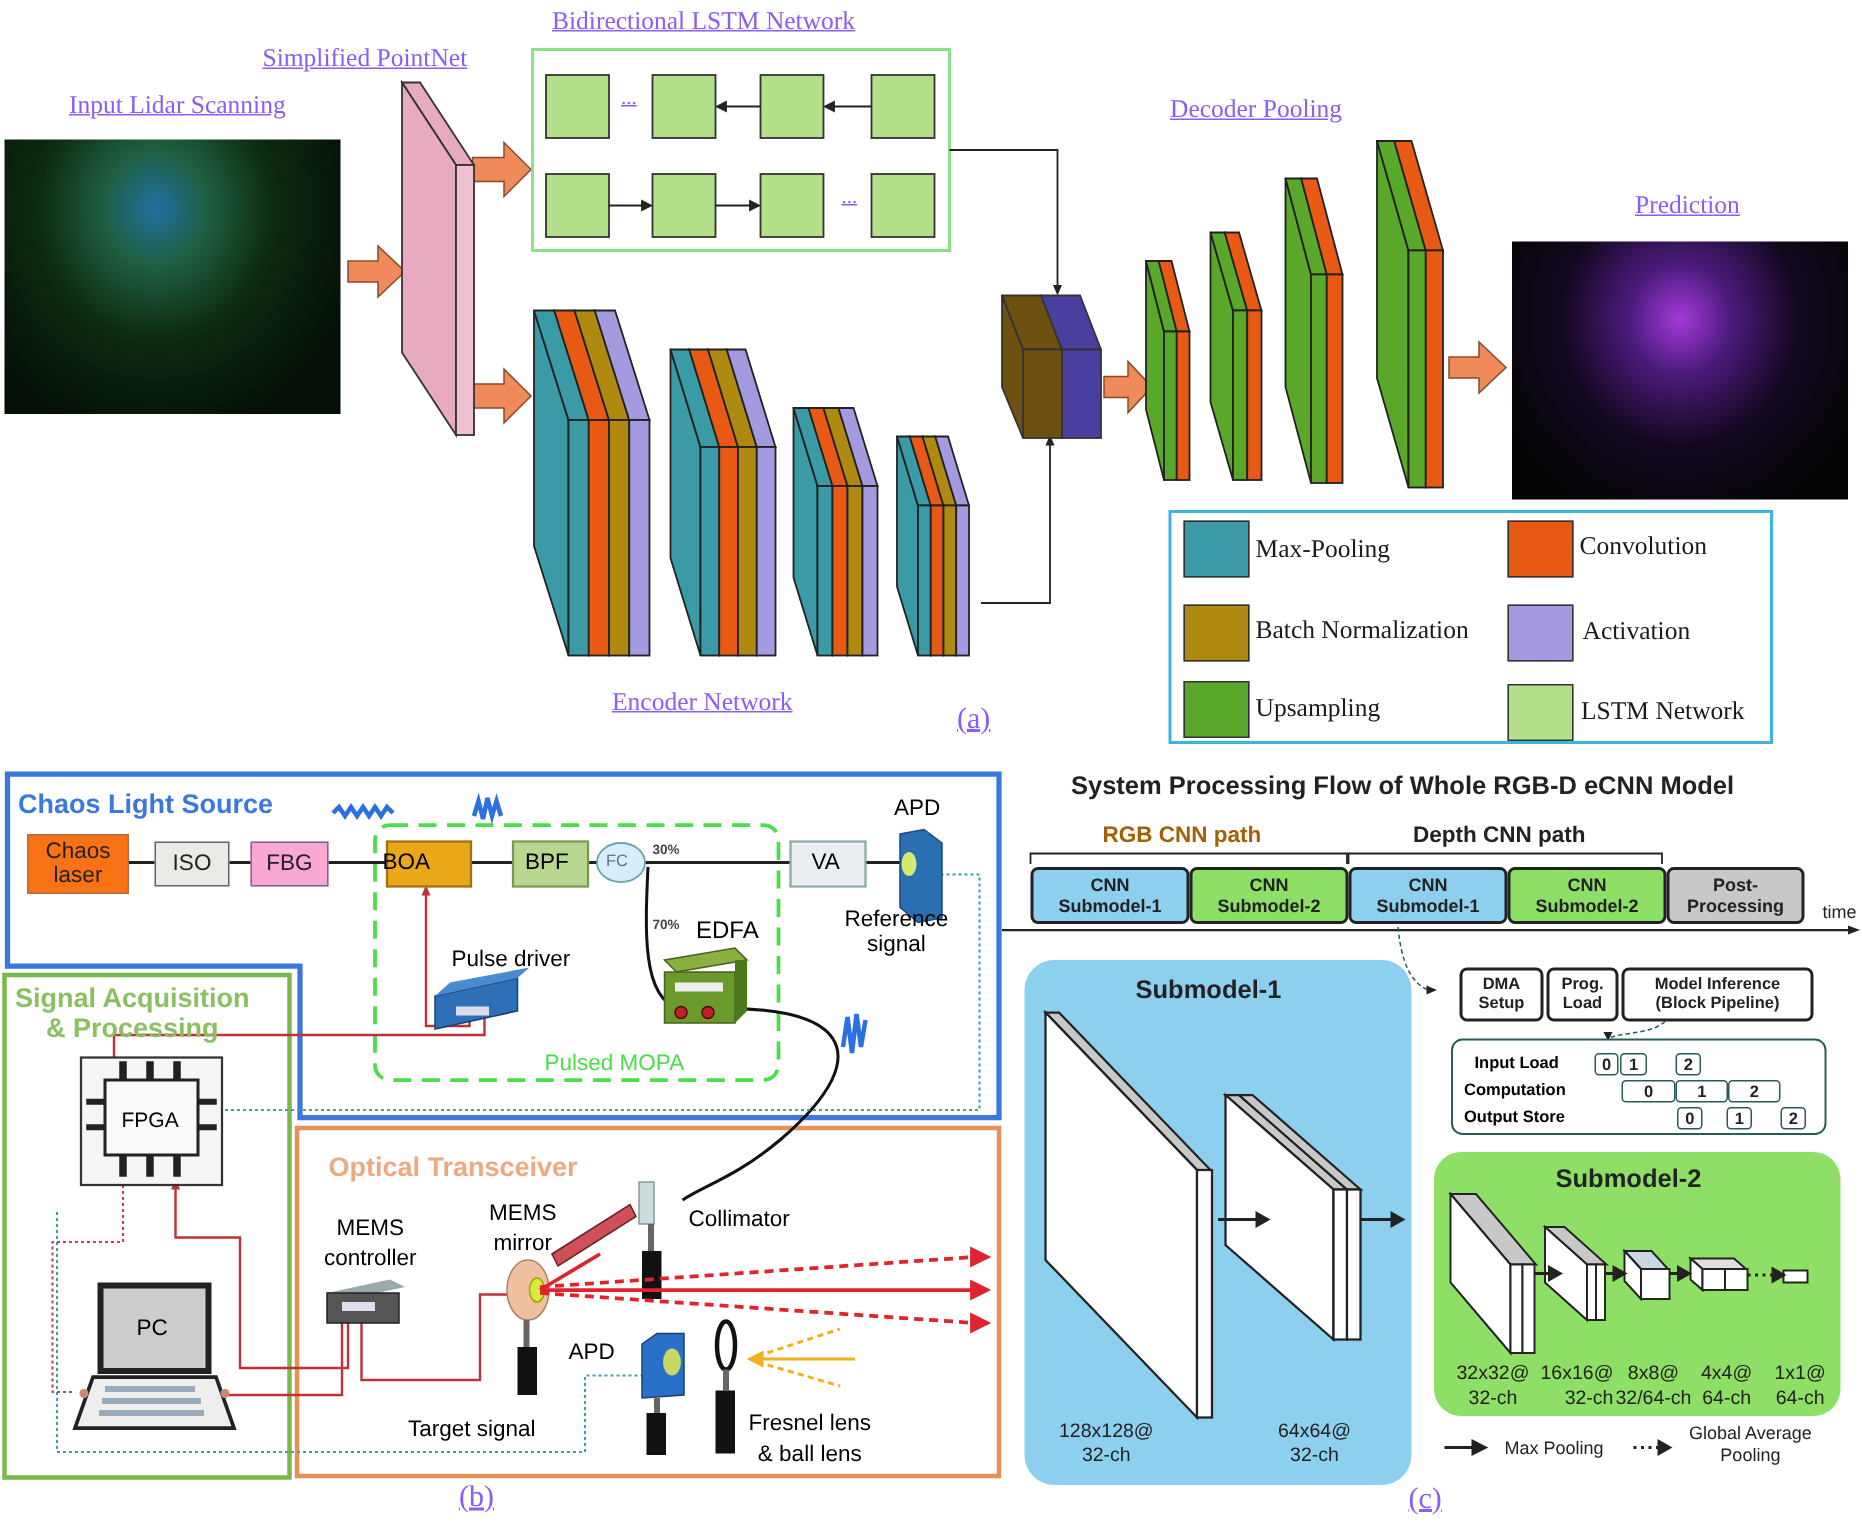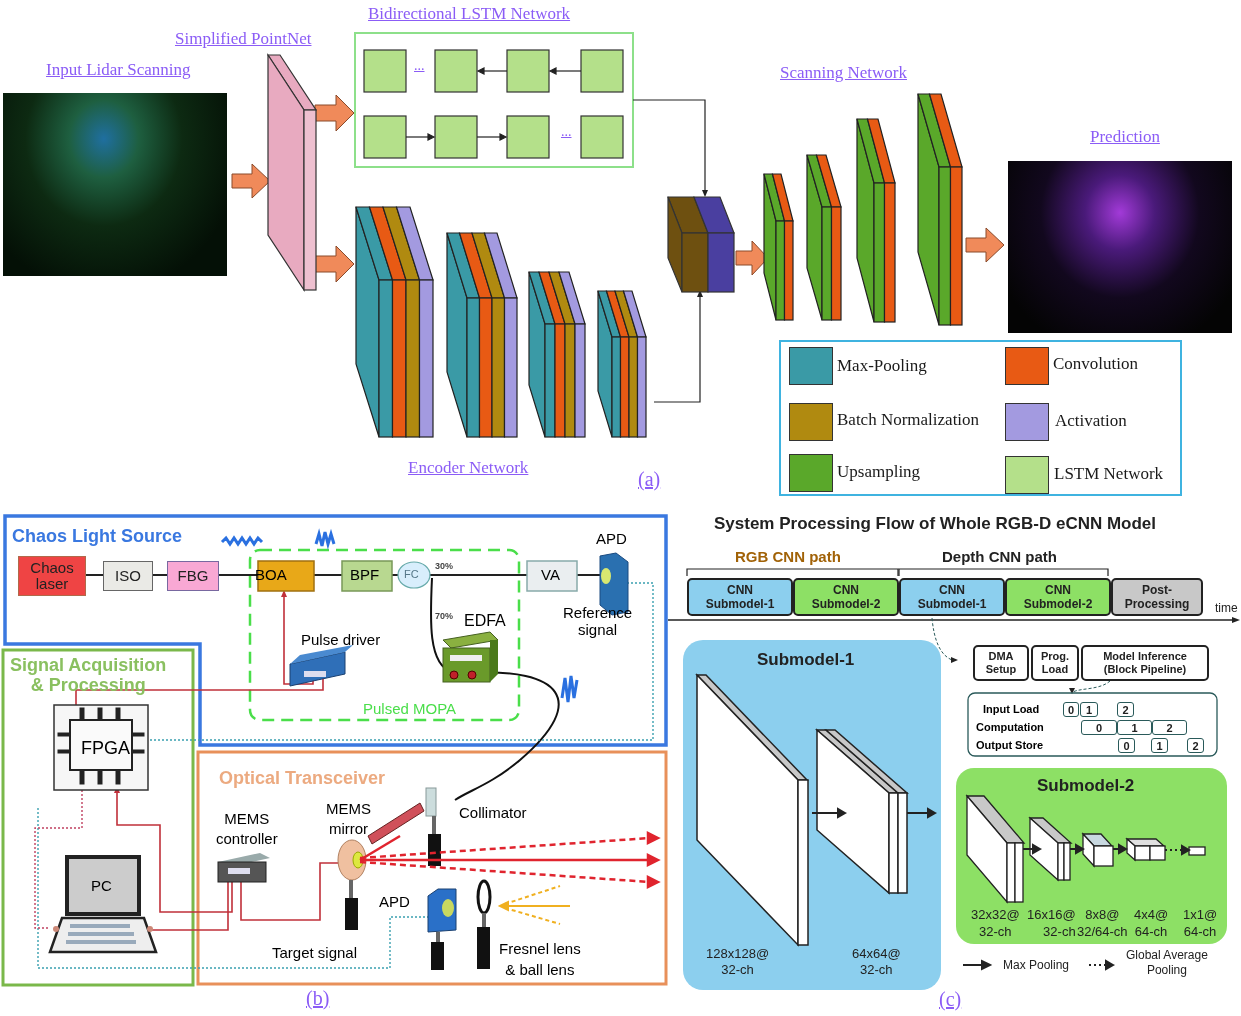--- a/index.html
+++ b/index.html
@@ -15,21 +15,21 @@
   .flow-cell{position:absolute;top:578px;height:38px;border:2px solid #222;border-radius:5px;box-sizing:border-box;display:flex;align-items:center;justify-content:center;text-align:center;font-size:12px;font-weight:bold;color:#222;line-height:1.2;}
   .pipe-box{position:absolute;border:1.5px solid #2a5a5a;border-radius:3px;box-sizing:border-box;font-size:11px;font-weight:bold;display:flex;align-items:center;justify-content:center;color:#222;}
 </style>
 </head>
 <body>
 
 <div>
   <div class="abs serif" style="left:46px;top:60px;font-size:17px;">Input Lidar Scanning</div>
   <div class="abs serif" style="left:175px;top:29px;font-size:17px;">Simplified PointNet</div>
   <div class="abs serif" style="left:368px;top:4px;font-size:17px;">Bidirectional LSTM Network</div>
-  <div class="abs serif" style="left:780px;top:63px;font-size:17px;">Scanning Network</div>
+  <div class="abs serif" style="left:780px;top:63px;font-size:17px;">Decoder Pooling</div>
   <div class="abs serif" style="left:1090px;top:127px;font-size:17px;">Prediction</div>
   <div class="abs serif" style="left:408px;top:458px;font-size:17px;">Encoder Network</div>
   <div class="abs serif" style="left:638px;top:468px;font-size:20px;">(a)</div>
 
   <div class="abs" style="left:3px;top:93px;width:224px;height:183px;background:radial-gradient(ellipse at 45% 25%,#1f6fa0 0%,#1e5f40 20%,#0d2a12 45%,#041006 80%);"></div>
 
   <div class="abs" style="left:1008px;top:161px;width:224px;height:172px;background:radial-gradient(ellipse at 50% 30%,#a23ad8 0%,#4a1a7a 22%,#12081e 50%,#040404 85%);"></div>
 
   <svg width="1241" height="500">
 
@@ -315,21 +315,21 @@
     </g>
   </svg>
 
   <div class="abs sans" style="left:12px;top:526px;font-size:18px;font-weight:bold;color:#3a78e0;">Chaos Light Source</div>
   <div class="abs sans" style="left:10px;top:655px;font-size:18px;font-weight:bold;color:#8ac060;line-height:20px;text-align:center;">
     <div>Signal Acquisition</div>
     <div>&amp; Processing</div>
   </div>
   <div class="abs sans" style="left:219px;top:768px;font-size:18px;font-weight:bold;color:#ecaa80;">Optical Transceiver</div>
 
-  <div class="blk" style="left:18px;top:556px;width:68px;height:40px;background:#ef4444;border-color:#b06a4a;">
+  <div class="blk" style="left:18px;top:556px;width:68px;height:40px;background:#f97316;border-color:#b06a4a;">
     <div>
         <div>Chaos</div>
         <div>laser</div>
       </div>
   </div>
   <div class="blk" style="left:103px;top:561px;width:50px;height:30px;background:#eaeae6;">ISO</div>
   <div class="blk" style="left:167px;top:561px;width:52px;height:30px;background:#f9a8d4;border-color:#7868a0;">FBG</div>
   <div class="abs sans" style="left:255px;top:566px;font-size:15px;">BOA</div>
   <div class="abs sans" style="left:350px;top:566px;font-size:15px;">BPF</div>
   <div class="abs sans" style="left:404px;top:568px;font-size:11px;color:#578;">FC</div>
@@ -337,21 +337,21 @@
   <div class="abs sans" style="left:435px;top:611px;font-size:9px;font-weight:bold;color:#444;">70%</div>
   <div class="abs sans" style="left:541px;top:566px;font-size:15px;">VA</div>
   <div class="abs sans" style="left:596px;top:530px;font-size:15px;">APD</div>
   <div class="abs sans" style="left:563px;top:604px;font-size:15px;line-height:17px;text-align:center;">
     <div>Reference</div>
     <div>signal</div>
   </div>
   <div class="abs sans" style="left:464px;top:612px;font-size:16px;">EDFA</div>
   <div class="abs sans" style="left:301px;top:631px;font-size:15px;">Pulse driver</div>
   <div class="abs sans" style="left:363px;top:700px;font-size:15px;color:#4ade4a;">Pulsed MOPA</div>
-  <div class="abs sans" style="left:81px;top:738px;font-size:18px;">FPGA</div>
+  <div class="abs sans" style="left:81px;top:738px;font-size:14px;">FPGA</div>
   <div class="abs sans" style="left:91px;top:877px;font-size:15px;">PC</div>
   <div class="abs sans" style="left:216px;top:809px;font-size:15px;line-height:20px;text-align:center;">
     <div>MEMS</div>
     <div>controller</div>
   </div>
   <div class="abs sans" style="left:326px;top:799px;font-size:15px;line-height:20px;text-align:center;">
     <div>MEMS</div>
     <div>mirror</div>
   </div>
   <div class="abs sans" style="left:459px;top:804px;font-size:15px;">Collimator</div>

